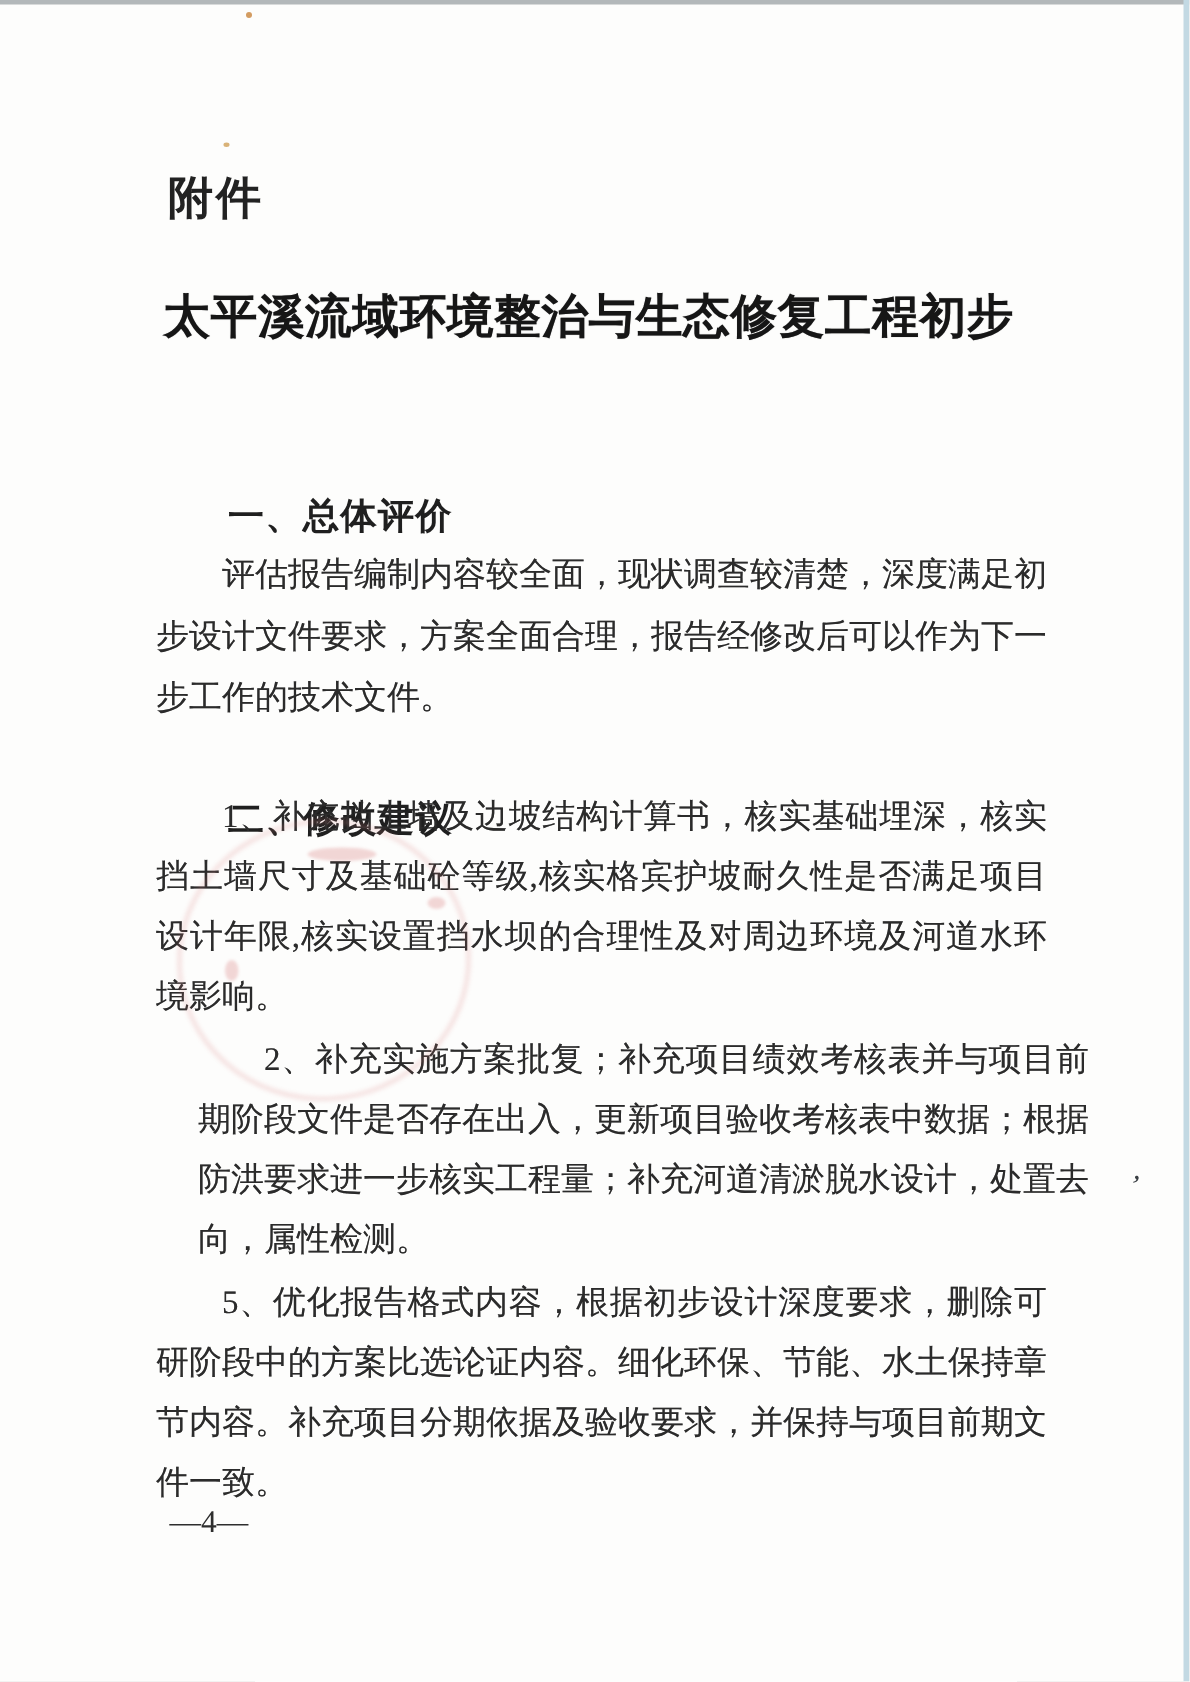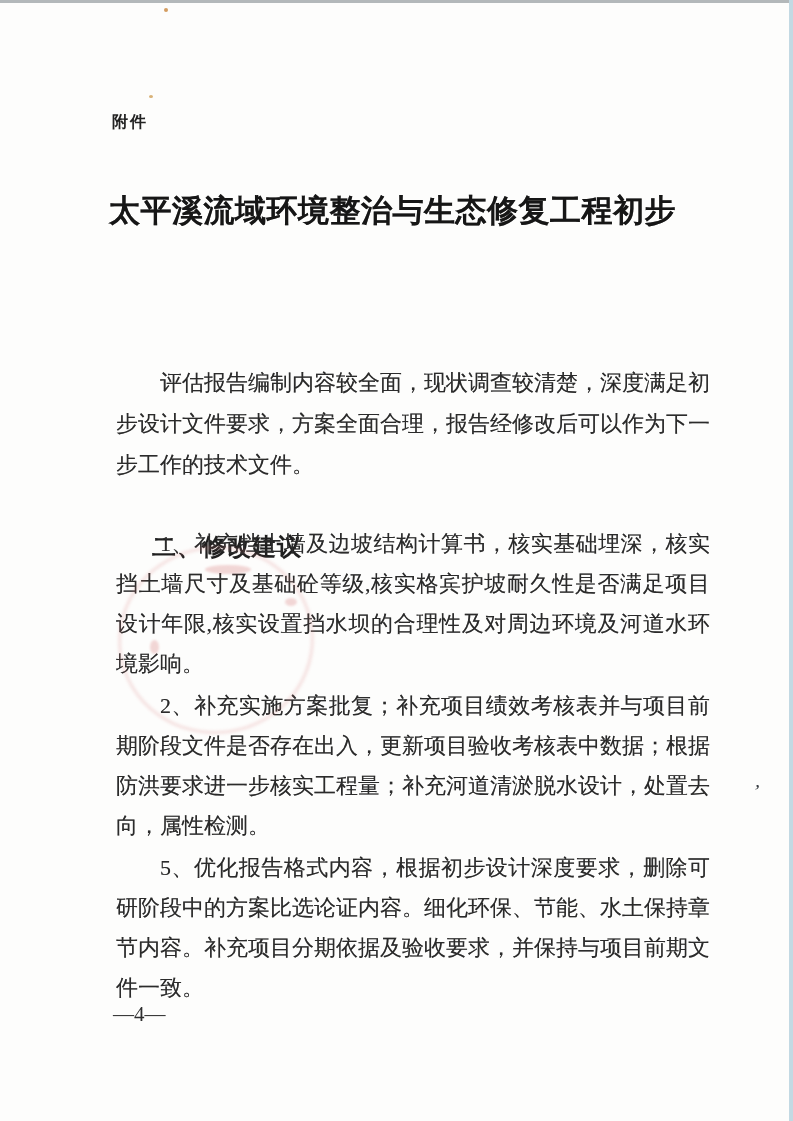--- a/index.html
+++ b/index.html
@@ -18,51 +18,51 @@
     background: var(--edge-top-color, #a6abae);
     opacity: .85;
   }
   .edge-right {
     position: absolute; top: 0; right: 0; bottom: 0; width: 4px;
     background: var(--edge-right-color, #c3d9e3);
   }
   .attachment {
     position: absolute; left: 112px; top: 112px;
     font-family: "Liberation Sans", "DejaVu Sans", sans-serif;
-    font-size: 16px; font-weight: 600; color: #222;
+    font-size: 30px; font-weight: 600; color: #222;
     letter-spacing: 2px;
   }
   .title {
     position: absolute; left: 0; right: 8px; top: 186px;
     margin: 0; text-align: center;
     font-family: "Liberation Serif", "DejaVu Serif", serif;
     font-size: 31px; font-weight: 700; color: #161616;
     line-height: 49px; letter-spacing: 0.5px;
     text-shadow: 0 0 0.5px rgba(0,0,0,.55);
   }
   .title .title-line { display: block; text-align: center; }
   .h2 {
     position: absolute; left: 104px; padding-left: 48px;
     font-family: "Liberation Sans", "DejaVu Sans", sans-serif;
     font-size: 24px; font-weight: 700; color: #1f1f1f;
     line-height: 30px; letter-spacing: 1px;
   }
   .h2-1 { top: 330px; }
   .h2-2 { top: 488px; margin-top: 44px; }
   .para {
-    position: absolute; left: 116px; width: 27em; margin: 0;
+    position: absolute; left: 104px; width: 27em; margin: 0;
     font-size: 22px; line-height: 41px;
     text-align: justify; text-indent: 2em;
     color: #2b2b2b;
     text-shadow: 0 0 0.4px rgba(40,40,40,.5);
   }
   .para.tight { line-height: 40px; }
   .para-1 { top: 362px; }
   .item-1 { top: 524px; }
-  .item-2 { top: 686px; }
+  .item-2 { top: 686px; margin-left: 28px; }
   .item-3 { top: 848px; }
   .pagenum {
     position: absolute; left: 113px; top: 1002px;
     font-size: 21px; color: #2e2e2e; letter-spacing: 0px;
   }
   
   .stamp {
     position: absolute; left: 118px; top: 546px;
     width: 190px; height: 182px;
     border: 3px solid var(--stamp-color, #d87e7e);
@@ -93,20 +93,21 @@
 <div class="page">
   <div class="edge-top"></div>
   <div class="edge-right"></div>
 
   <div class="attachment">附件</div>
 
   <h1 class="title">
     <span class="title-line">太平溪流域环境整治与生态修复工程初步</span>
   </h1>
 
+  <div class="h2 h2-1">一、总体评价</div>
 
   <p class="para para-1">评估报告编制内容较全面，现状调查较清楚，深度满足初步设计文件要求，方案全面合理，报告经修改后可以作为下一步工作的技术文件。</p>
 
   <div class="h2 h2-2">二、修改建议</div>
 
   <p class="para tight item-1">1、补充挡土墙及边坡结构计算书，核实基础埋深，核实挡土墙尺寸及基础砼等级,核实格宾护坡耐久性是否满足项目设计年限,核实设置挡水坝的合理性及对周边环境及河道水环境影响。</p>
   <p class="para tight item-2">2、补充实施方案批复；补充项目绩效考核表并与项目前期阶段文件是否存在出入，更新项目验收考核表中数据；根据防洪要求进一步核实工程量；补充河道清淤脱水设计，处置去向，属性检测。</p>
   <p class="para tight item-3">5、优化报告格式内容，根据初步设计深度要求，删除可研阶段中的方案比选论证内容。细化环保、节能、水土保持章节内容。补充项目分期依据及验收要求，并保持与项目前期文件一致。</p>
 
   <div class="pagenum">—4—</div>

